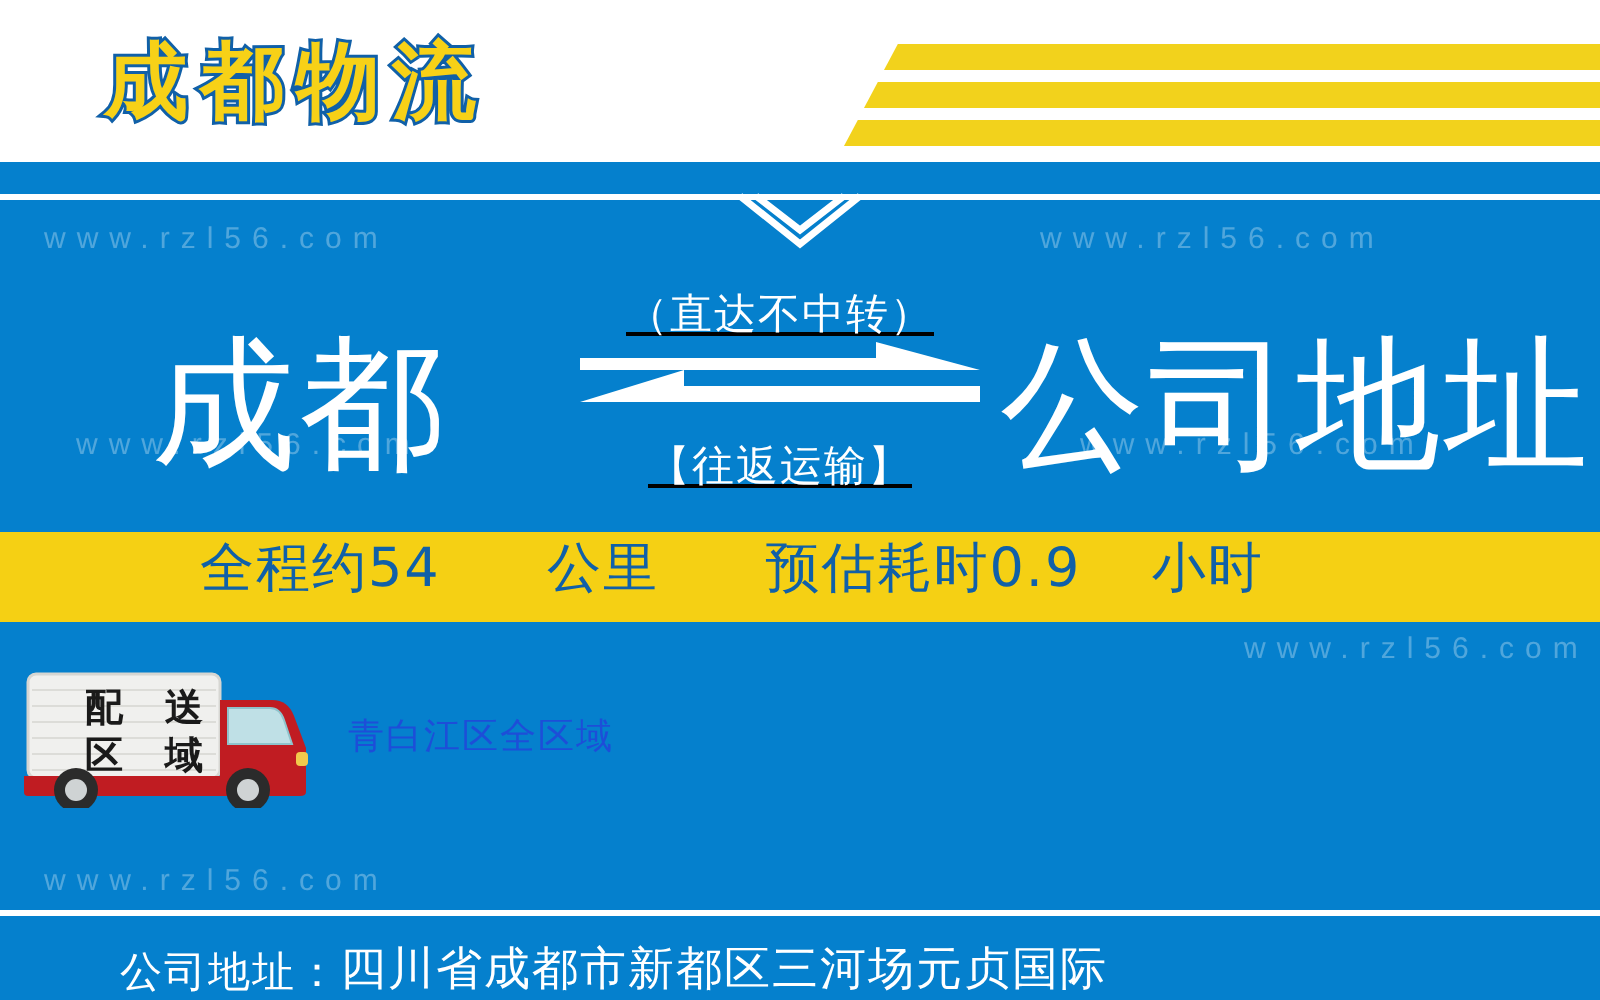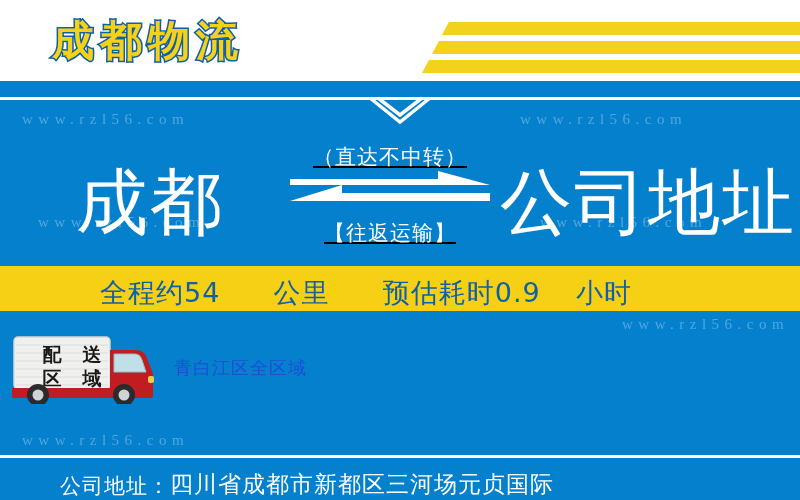--- a/index.html
+++ b/index.html
@@ -49,21 +49,21 @@
   }
   .chevron{
     position:absolute; left:364px; top:96px; width:72px; height:36px;
   }
 
   
   .wm{
     position:absolute;
     color:rgba(255,255,255,.30);
     font-size:15px; letter-spacing:5.5px;
-    font-family:Liberation Serif, serif;
+    font-family:Liberation Sans, sans-serif;
     white-space:nowrap; pointer-events:none;
     font-weight:500;
   }
   .wm-a{ left:22px;  top:111px; }
   .wm-b{ left:520px; top:111px; }
   .wm-c{ left:38px;  top:214px; }
   .wm-d{ left:540px; top:214px; }
   .wm-e{ left:622px; top:316px; }
   .wm-f{ left:22px;  top:432px; }
 
@@ -91,21 +91,21 @@
   .mid-bottom{
     color:#ffffff; font-size:21px; letter-spacing:1px;
     line-height:26px; white-space:nowrap; margin-top:4px;
   }
   .arrows{ height:46px; display:flex; align-items:center; justify-content:center; }
 
   
   .band{
     position:absolute; left:0; top:266px; width:800px; height:45px;
     background:#f5d014;
-    display:flex; align-items:flex-end;
+    display:flex; align-items:flex-start;
   }
   .band-inner{
     color:#1060a8; font-size:27px; letter-spacing:1px;
     white-space:nowrap; padding-left:100px;
   }
   .band-inner .gap{ display:inline-block; width:34px; }
   .band-inner .gap-sm{ display:inline-block; width:16px; }
 
   
   .delivery{

